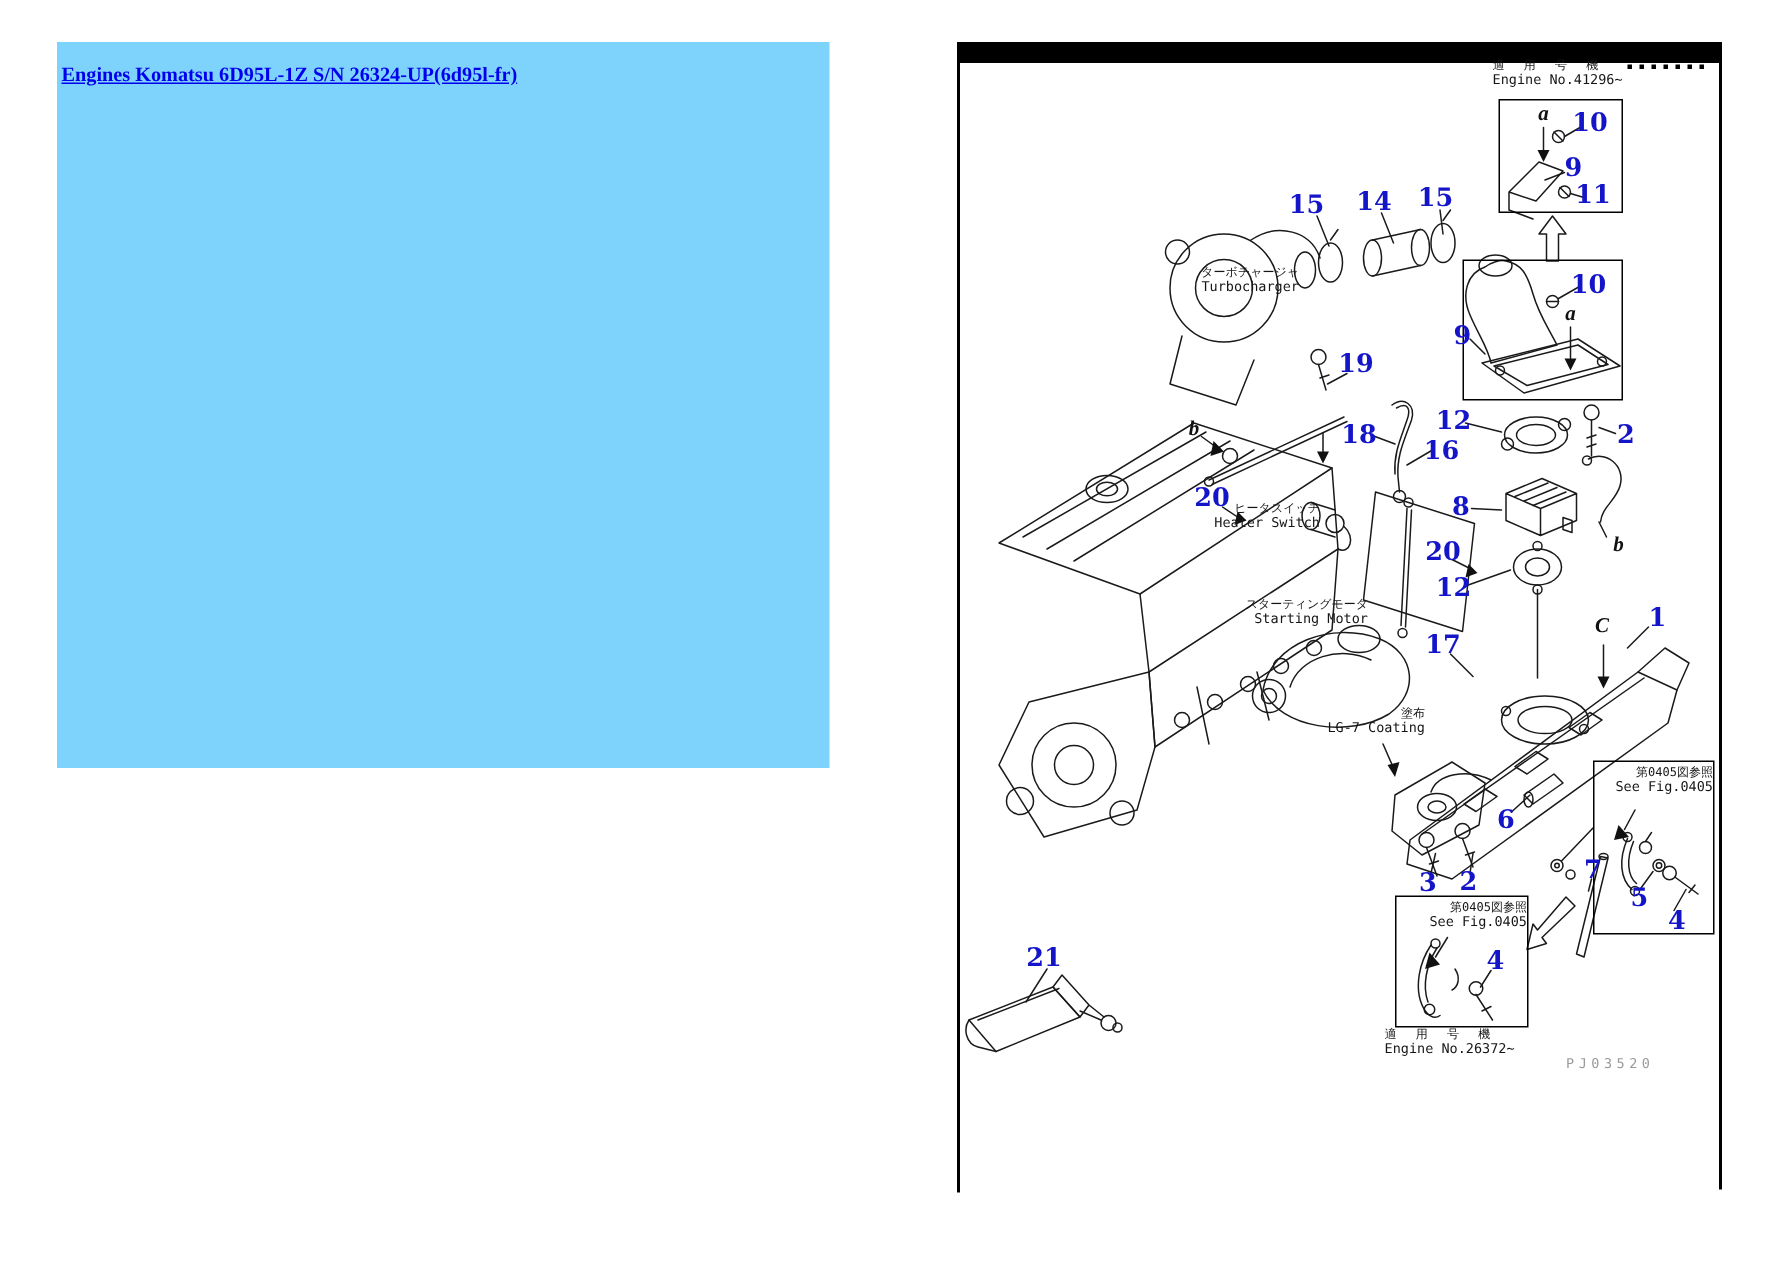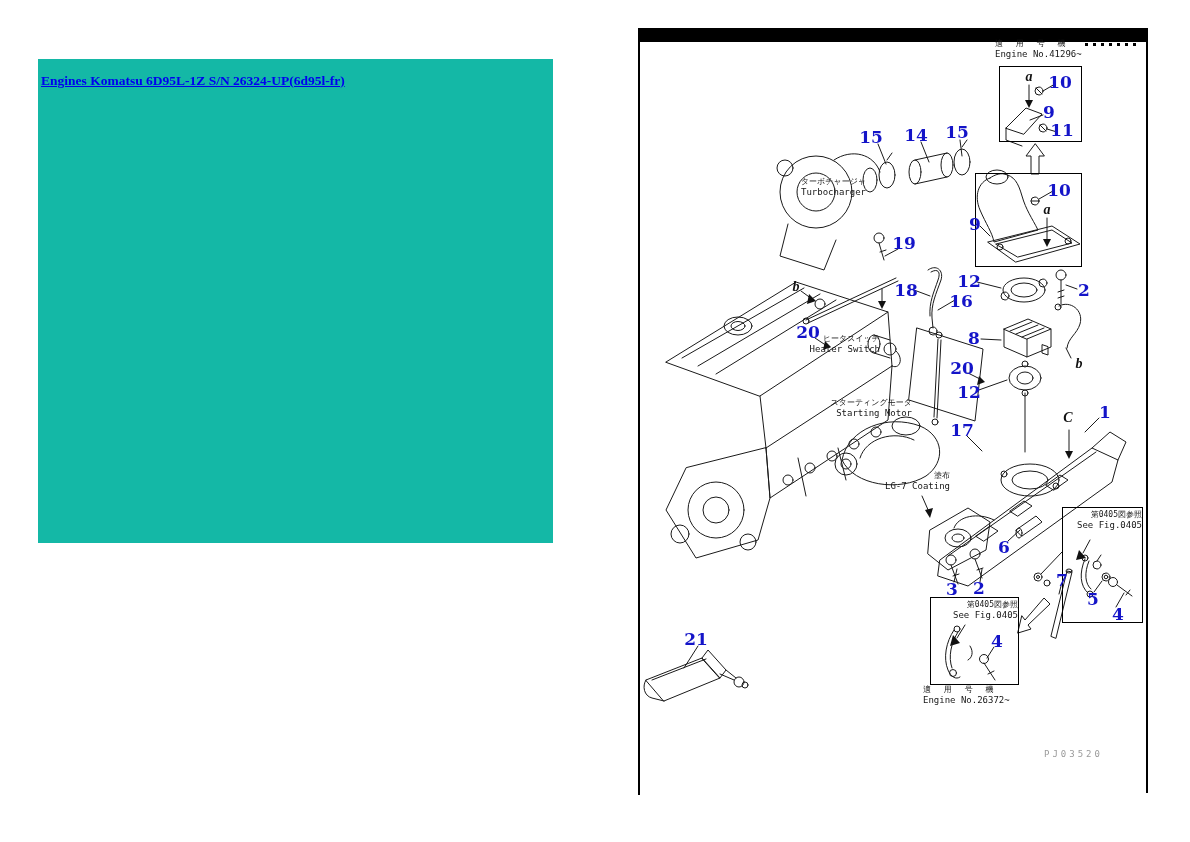--- a/index.html
+++ b/index.html
@@ -1,19 +1,19 @@
 <!DOCTYPE html>
 <html style="--blue: #1414c8; --link-blue: #0000ee; --wm: #303030;"><head>
 <meta charset="utf-8">
 <style>
   html,body{margin:0;padding:0;background:#fff;}
   #stage{position:relative;width:1190px;height:842px;background:#fff;overflow:hidden;
          font-family:"DejaVu Sans",sans-serif;}
   
-  .black-panel{position:absolute;left:38px;top:28px;width:515px;height:484px;background:#14b8a6;margin-top:31px;}
+  .black-panel{position:absolute;left:38px;top:28px;width:515px;height:484px;background:#7dd3fc;}
   .black-panel a{position:absolute;left:3px;top:14px;white-space:nowrap;
      font-family:"Liberation Serif",serif;font-weight:bold;font-size:13.5px;
      color:var(--link-blue,#0000ee);text-decoration:underline;cursor:pointer;}
   
   .page{position:absolute;left:638px;top:28px;width:510px;height:767px;background:#fff;}
   .topbar{position:absolute;left:0;top:0;width:510px;height:14px;background:#000;}
   .bl{position:absolute;left:0;top:14px;width:2px;height:753px;background:#000;}
   .br{position:absolute;left:508px;top:0;width:2px;height:765px;background:#000;}
   .ticks{position:absolute;left:447px;top:15px;width:60px;height:4px;display:flex;gap:5px;}
   .ticks i{width:3px;height:3px;background:#000;display:block;}
@@ -35,21 +35,21 @@
   .figbox{position:absolute;border:1.5px solid #000;background:transparent;}
   .figbox .dlabel{position:static;display:block;margin-top:2px;}
   .figbox-left{left:292px;top:569px;width:87px;height:86px;}
   .figbox-right{left:424px;top:479px;width:79px;height:114px;}
   .insetbox{position:absolute;left:361px;top:38px;width:81px;height:74px;border:1.5px solid #000;}
   .elbowbox{position:absolute;left:337px;top:145px;width:105px;height:92px;border:1px solid #000;}
   .watermark{position:absolute;left:342px;top:354px;transform:translate(-50%,-50%);
      font-family:"DejaVu Serif",serif;font-size:26px;font-weight:bold;color:var(--wm,#333);
      opacity:.88;white-space:nowrap;}
   .plate-code{position:absolute;left:406px;top:677px;font-family:"DejaVu Sans Mono",monospace;
-     font-size:9px;letter-spacing:3px;color:#9a9a9a;white-space:nowrap;margin-top:44px;}
+     font-size:9px;letter-spacing:3px;color:#9a9a9a;white-space:nowrap;}
   .callout{position:absolute;transform:translate(-50%,-50%);color:var(--blue,#1414c8);
      font-family:"DejaVu Serif",serif;font-weight:bold;font-size:17px;white-space:nowrap;}
   .refletter{position:absolute;transform:translate(-50%,-50%);color:#111;
      font-family:"Liberation Serif",serif;font-style:italic;font-weight:bold;font-size:14px;}
 </style>
 </head>
 <body>
 
 <div id="stage">
 

